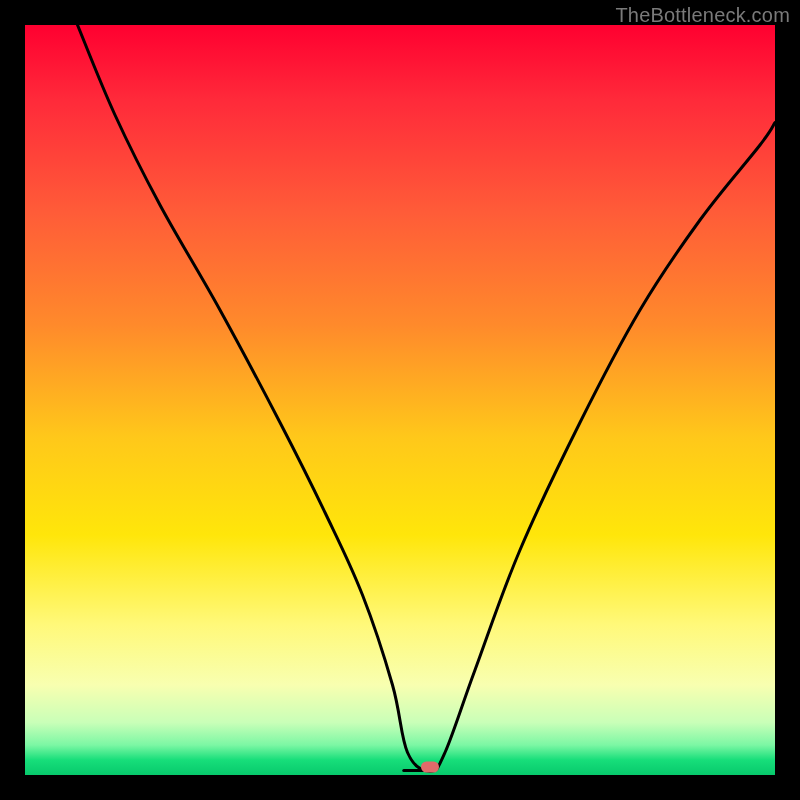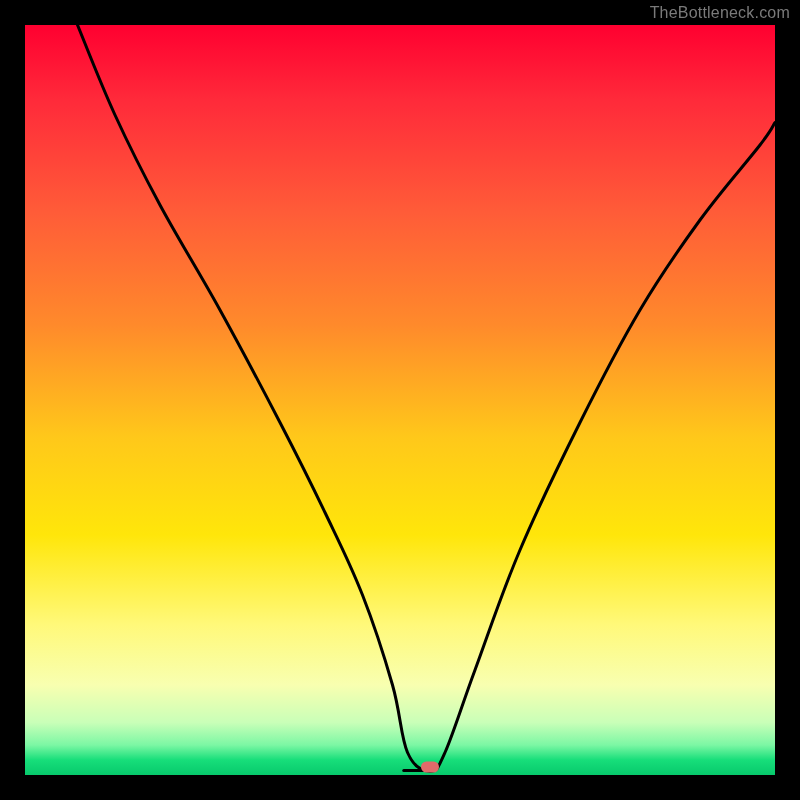--- a/index.html
+++ b/index.html
@@ -54,21 +54,21 @@
     height: 11px;
     border-radius: 6px;
     background: #e06a6a;
     transform: translate(-50%, -50%);
   }
   .watermark {
     position: absolute;
     top: 4px;
     right: 10px;
     color: #7a7a7a;
-    font-size: 16px;
+    font-size: 20px;
     font-weight: 500;
     letter-spacing: 0.2px;
   }
 </style>
 </head>
 <body>
 
 <div class="frame">
   <div class="watermark">TheBottleneck.com</div>
 

